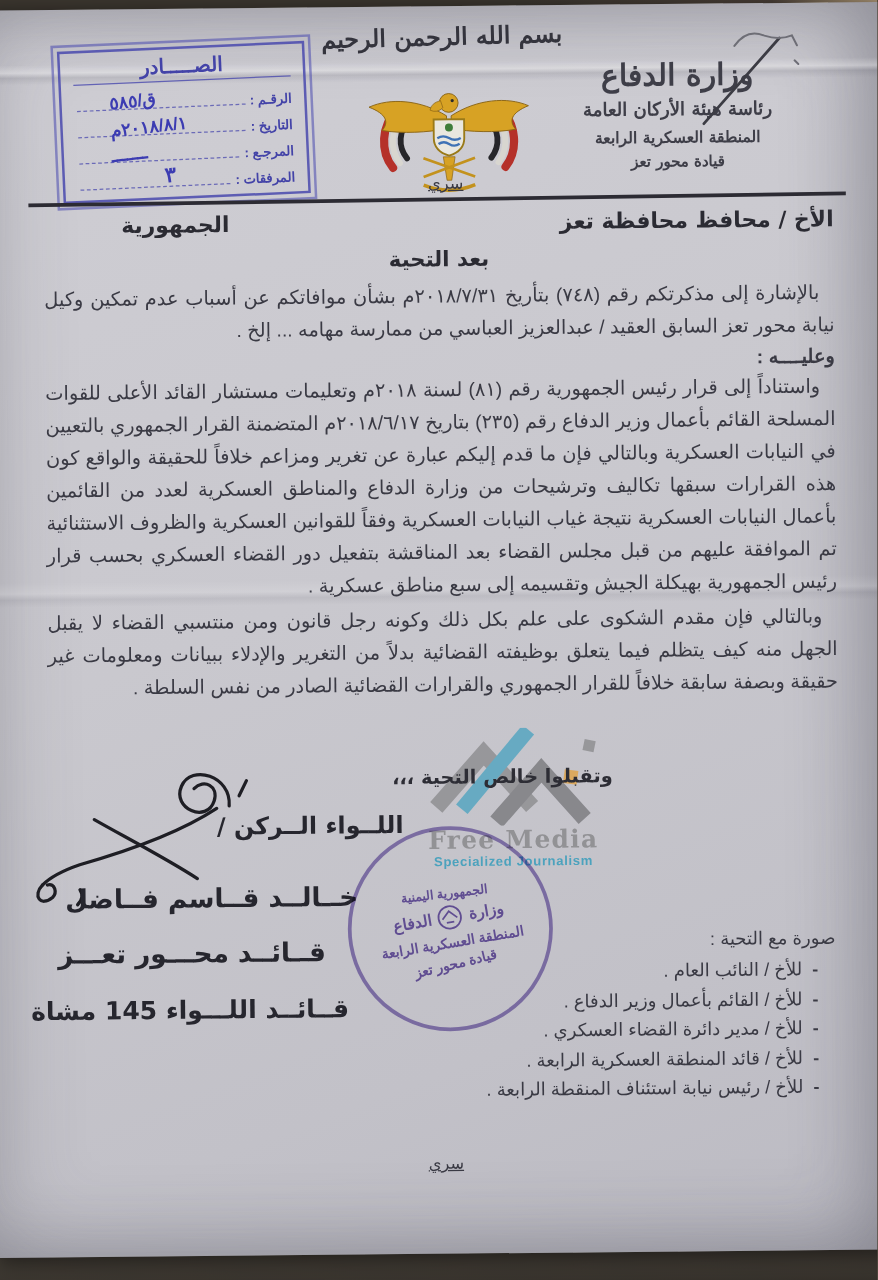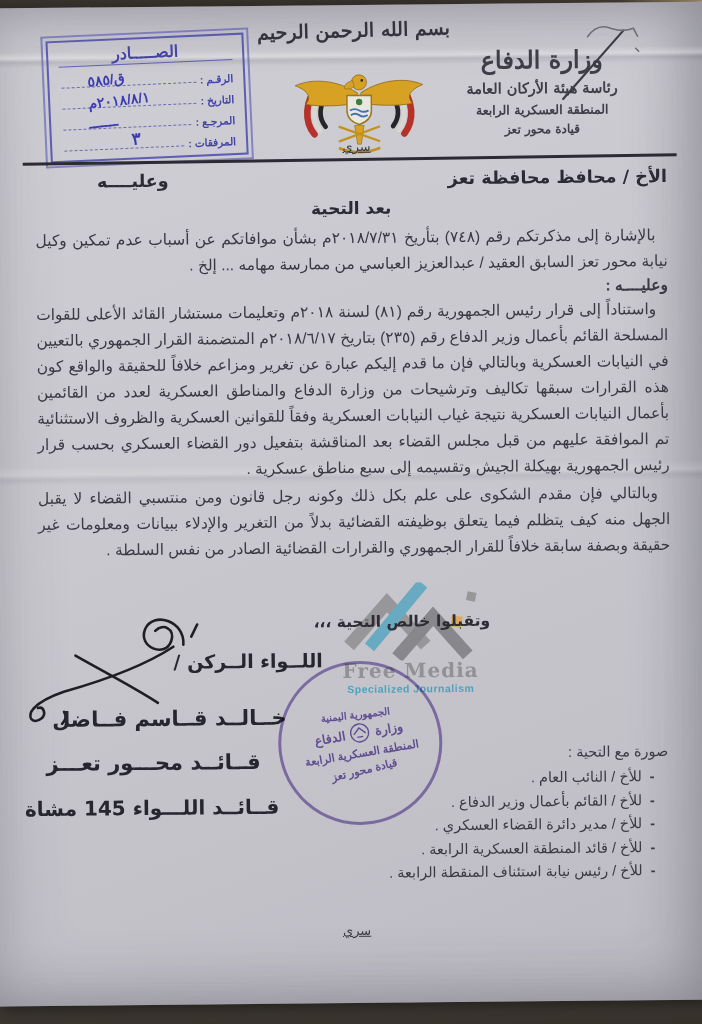--- a/index.html
+++ b/index.html
@@ -155,21 +155,21 @@
       <div class="l2">رئاسة هيئة الأركان العامة</div>
       <div class="l3">المنطقة العسكرية الرابعة</div>
       <div class="l4">قيادة محور تعز</div>
     </div>
 
     <div class="rule"></div>
 
     <div class="letter-flow">
       <div class="addr">
         <span>الأخ / محافظ محافظة تعز</span>
-        <span>وعليــــه</span>
+        <span>الجمهورية</span>
       </div>
       <div class="salut">بعد التحية</div>
       <p class="para">بالإشارة إلى مذكرتكم رقم (٧٤٨) بتأريخ ٢٠١٨/٧/٣١م بشأن موافاتكم عن أسباب عدم تمكين وكيل نيابة محور تعز السابق العقيد / عبدالعزيز العباسي من ممارسة مهامه ... إلخ .</p>
       <div class="trans">وعليــــه :</div>
       <p class="para">واستناداً إلى قرار رئيس الجمهورية رقم (٨١) لسنة ٢٠١٨م وتعليمات مستشار القائد الأعلى للقوات المسلحة القائم بأعمال وزير الدفاع رقم (٢٣٥) بتاريخ ٢٠١٨/٦/١٧م المتضمنة القرار الجمهوري بالتعيين في النيابات العسكرية وبالتالي فإن ما قدم إليكم عبارة عن تغرير ومزاعم خلافاً للحقيقة والواقع كون هذه القرارات سبقها تكاليف وترشيحات من وزارة الدفاع والمناطق العسكرية لعدد من القائمين بأعمال النيابات العسكرية نتيجة غياب النيابات العسكرية وفقاً للقوانين العسكرية والظروف الاستثنائية تم الموافقة عليهم من قبل مجلس القضاء بعد المناقشة بتفعيل دور القضاء العسكري بحسب قرار رئيس الجمهورية بهيكلة الجيش وتقسيمه إلى سبع مناطق عسكرية .</p>
       <p class="para">وبالتالي فإن مقدم الشكوى على علم بكل ذلك وكونه رجل قانون ومن منتسبي القضاء لا يقبل الجهل منه كيف يتظلم فيما يتعلق بوظيفته القضائية بدلاً من التغرير والإدلاء ببيانات ومعلومات غير حقيقة وبصفة سابقة خلافاً للقرار الجمهوري والقرارات القضائية الصادر من نفس السلطة .</p>
     </div>
 
     <div class="watermark">
       <svg width="150" height="78" viewBox="0 0 150 78">

